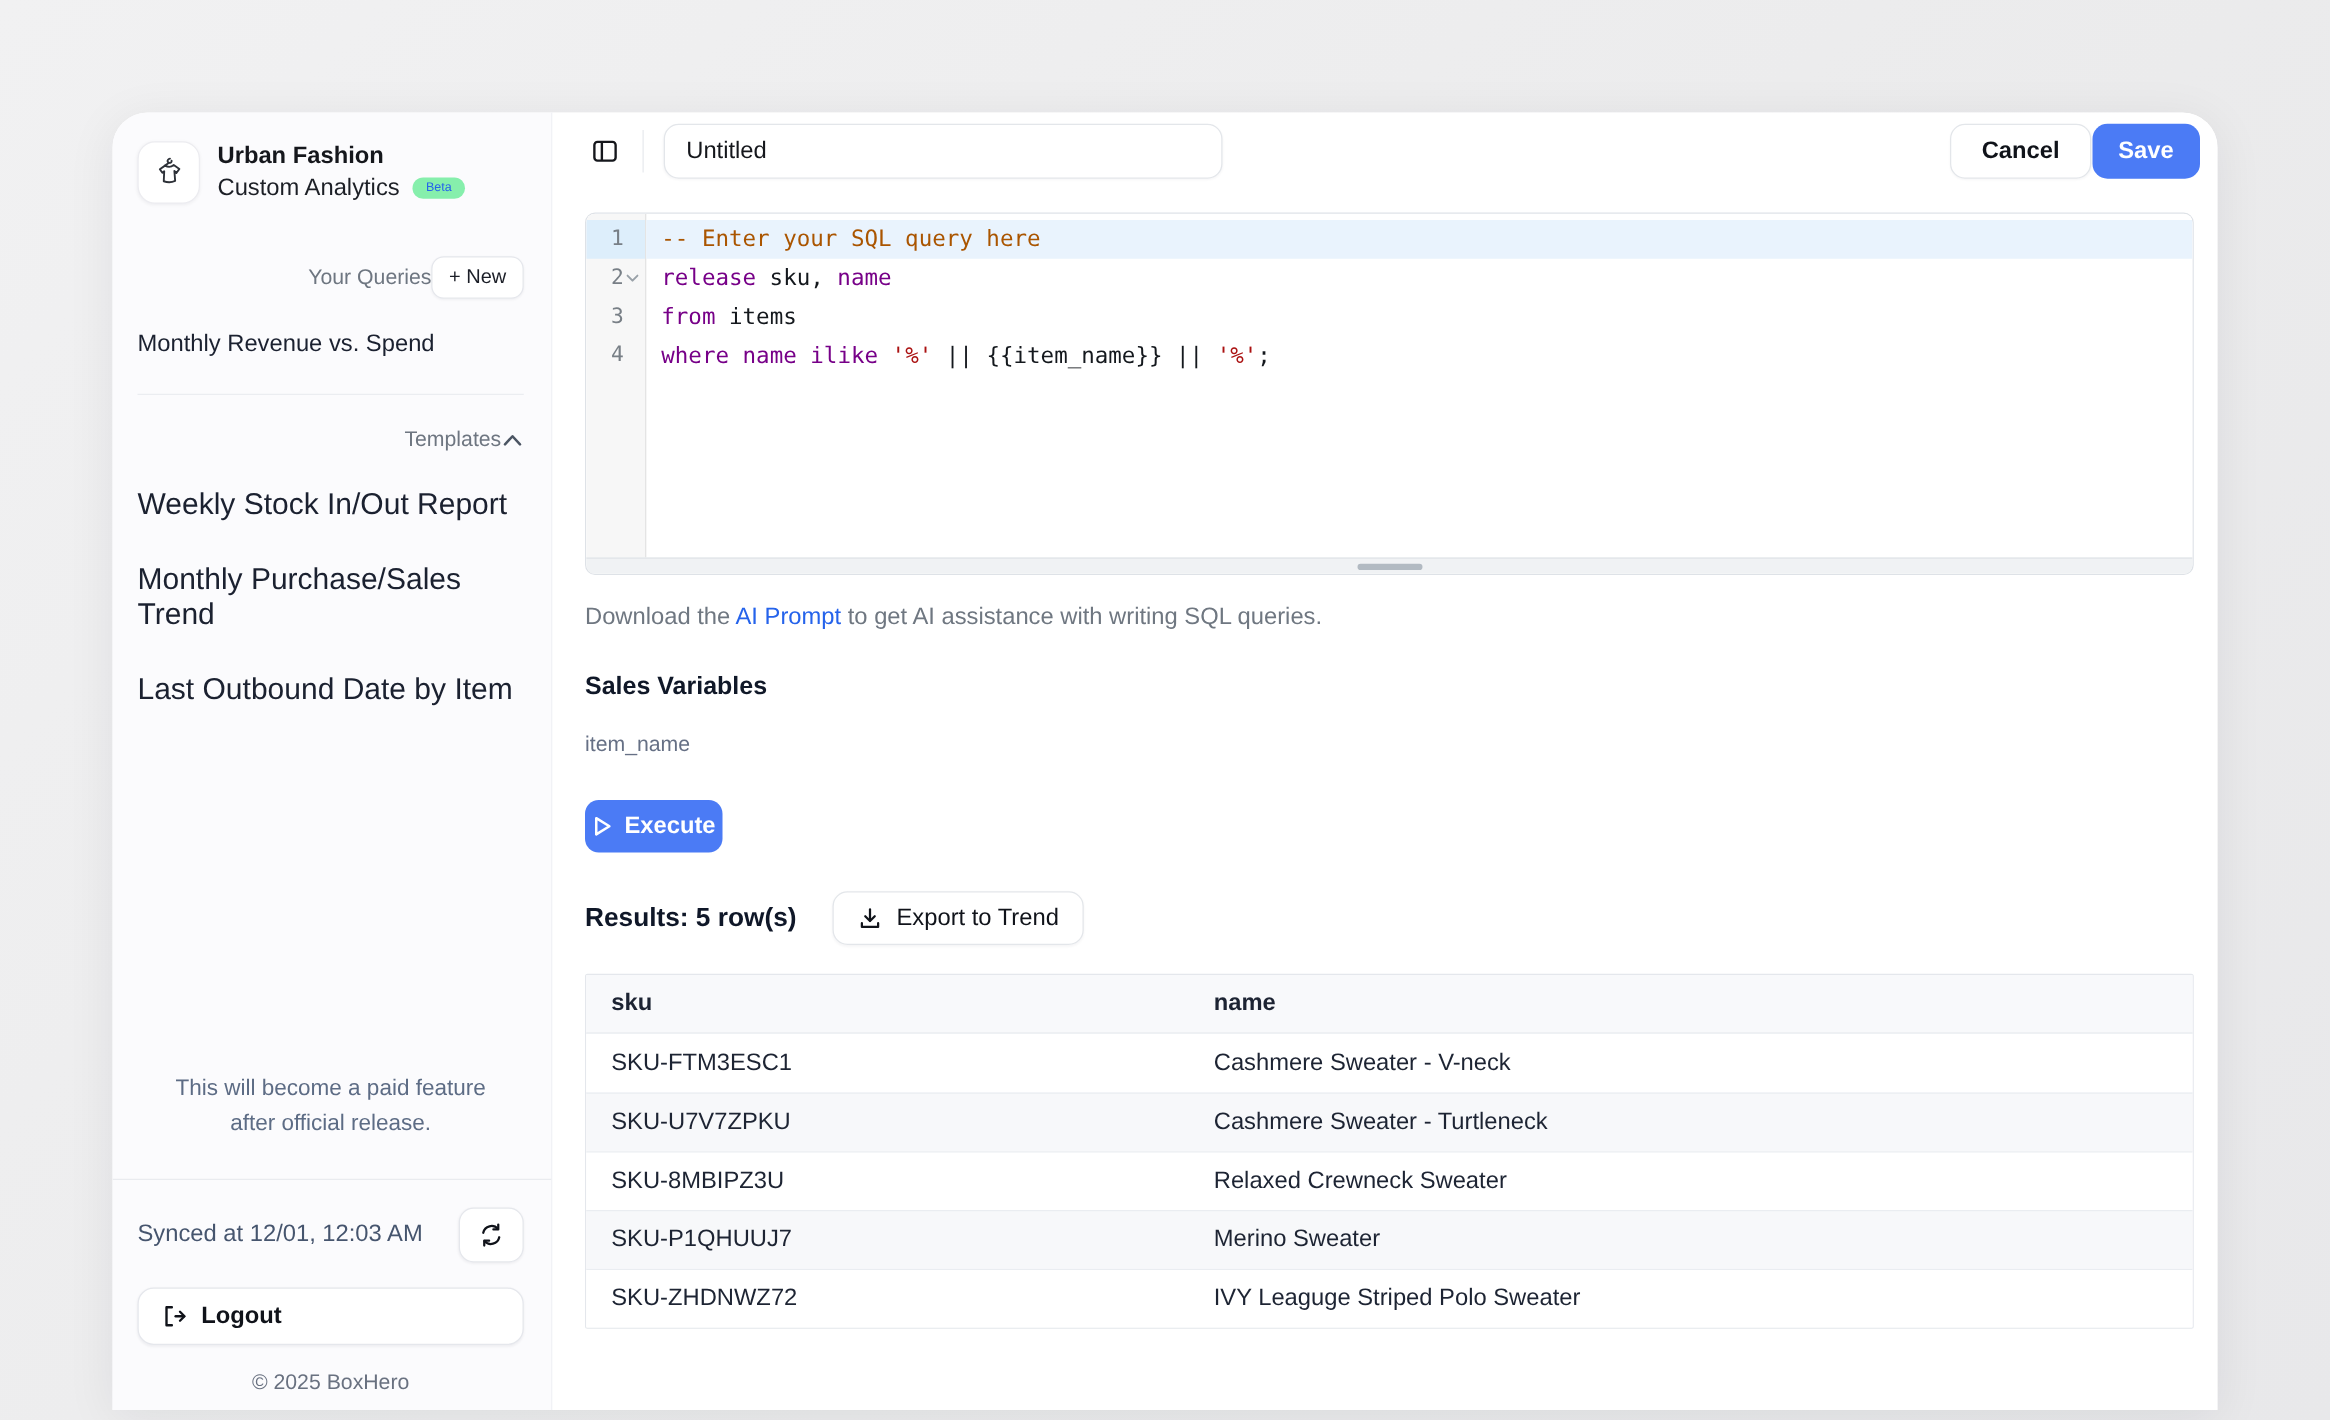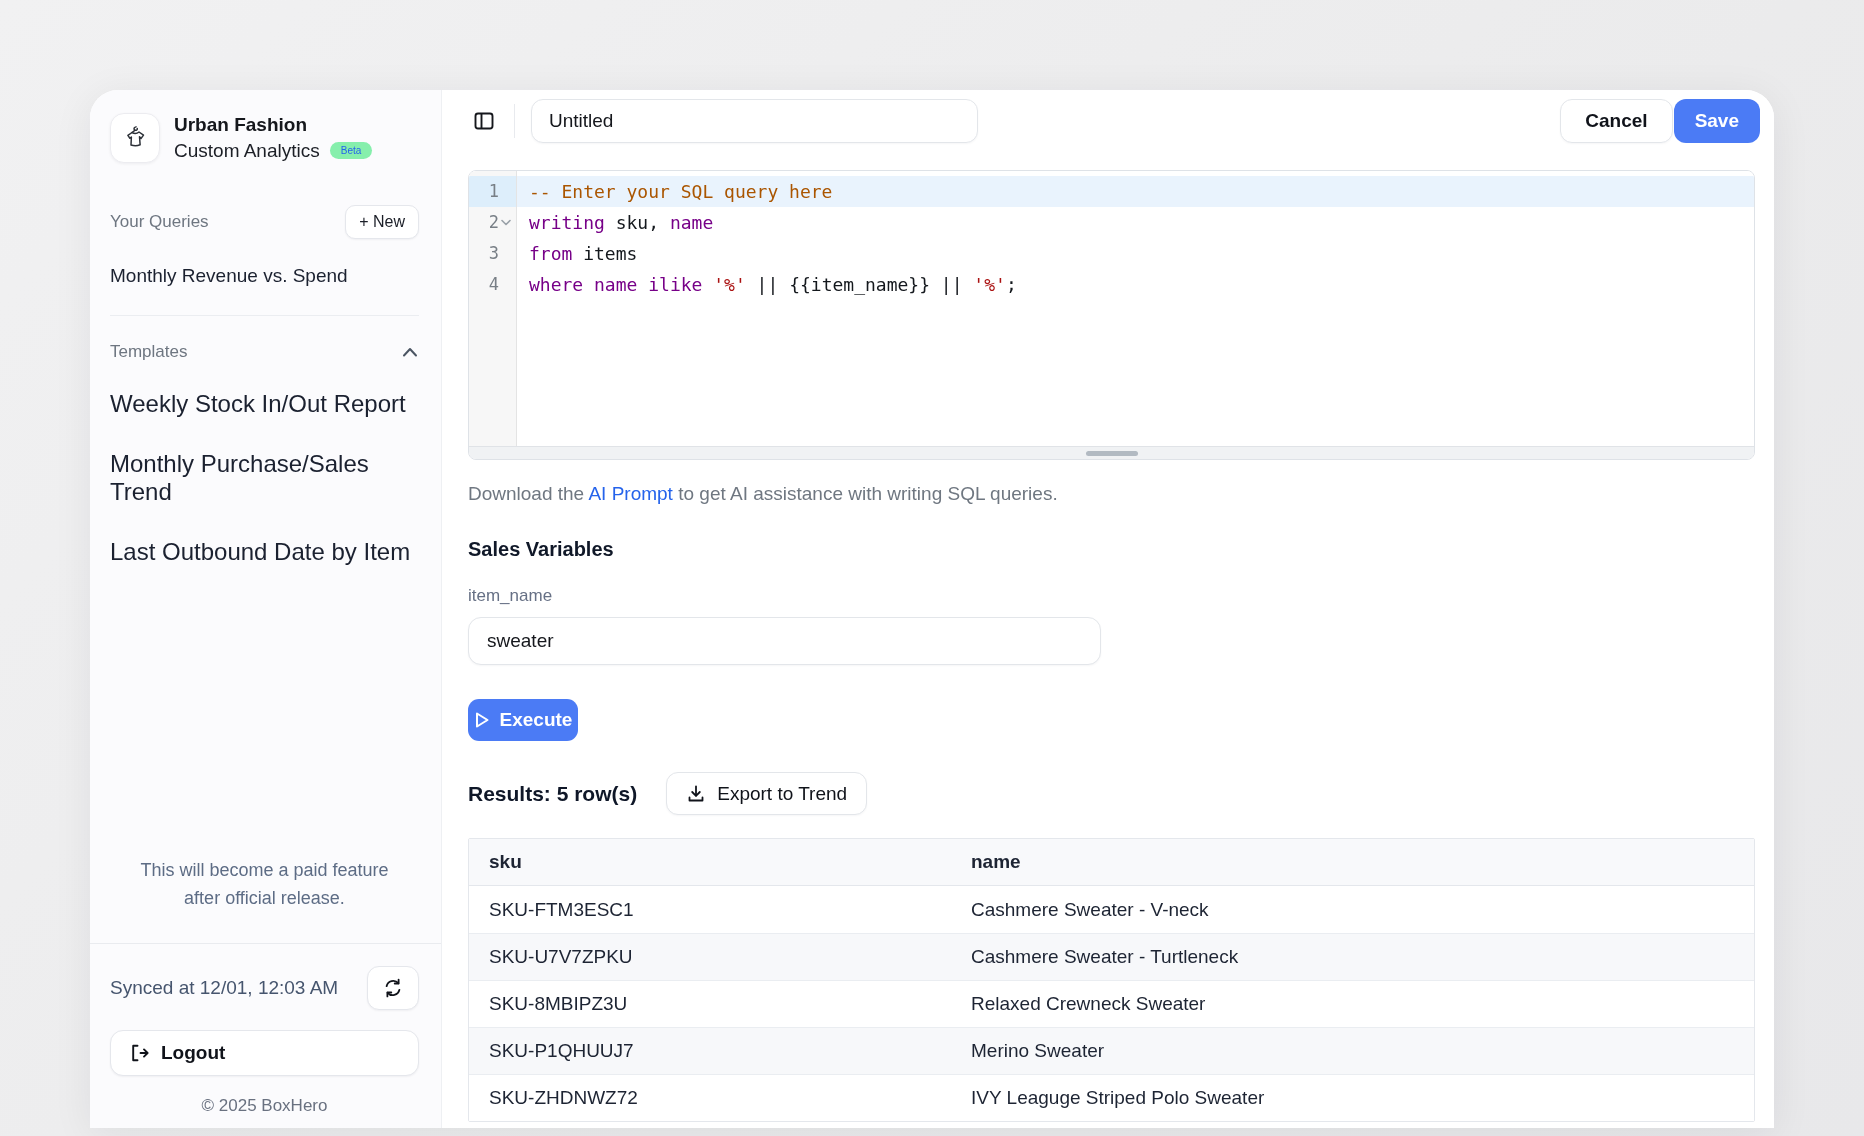--- a/index.html
+++ b/index.html
@@ -27,21 +27,21 @@
     border-radius:14px; display:flex; align-items:center; justify-content:center;
     box-shadow:0 1px 3px rgba(15,23,42,.06);
   }
   .brand-title { font-size:19px; font-weight:700; color:#15171c; line-height:1.35; }
   .brand-sub-row { display:flex; align-items:center; gap:10px; }
   .brand-sub { font-size:19px; color:#1c1f26; line-height:1.35; }
   .badge {
     background:#86efac; color:#2563eb; font-size:10px; font-weight:500;
     border-radius:999px; padding:3px 11px;
   }
-  .section-row { display:flex; align-items:center; justify-content:space-between;
+  .section-row { display:flex; align-items:center; justify-content:flex-end;
     color:#6e7681; font-size:17px; font-weight:500; }
   .new-btn {
     border:1px solid #e5e7ec; background:#fff; border-radius:10px;
     padding:7px 13px; font-size:16px; color:#1b1e27; cursor:pointer;
     font-family:inherit; box-shadow:0 1px 2px rgba(15,23,42,.05);
   }
   .query-item { margin-top:26px; font-size:19px; color:#1b2130; cursor:pointer; }
   .divider { height:1px; background:#ebedf1; margin:28px 0 26px; }
   .templates-row { margin-bottom:12px; }
   .tpl-item { font-size:24px; color:#1b2130; padding:16px 0; cursor:pointer; }
@@ -255,37 +255,36 @@
             <span class="num">3</span>
             <span class="foldcol"></span>
           </div>
           <div class="gutter-line">
             <span class="num">4</span>
             <span class="foldcol"></span>
           </div>
         </div>
         <div class="code">
           <div class="code-line active"><span class="tok-comment">-- Enter your SQL query here</span></div>
-          <div class="code-line"><span class="tok-keyword">writing</span><span class="tok-plain"> sku, </span><span class="tok-keyword">name</span></div>
+          <div class="code-line"><span class="tok-keyword">release</span><span class="tok-plain"> sku, </span><span class="tok-keyword">name</span></div>
           <div class="code-line"><span class="tok-keyword">from</span><span class="tok-plain"> items</span></div>
           <div class="code-line"><span class="tok-keyword">where</span><span class="tok-plain"> </span><span class="tok-keyword">name</span><span class="tok-plain"> </span><span class="tok-keyword">ilike</span><span class="tok-plain"> </span><span class="tok-string">'%'</span><span class="tok-plain"> || {{item_name}} || </span><span class="tok-string">'%'</span><span class="tok-plain">;</span></div>
         </div>
       </div>
       <div class="resize-strip">
         <div class="drag-pill"></div>
       </div>
     </div>
 
     <div class="ai-note">
       <span>Download the </span><a class="ai-link">AI Prompt</a><span> to get AI assistance with writing SQL queries.</span>
     </div>
 
     <div class="qv-heading">Sales Variables</div>
     <div class="qv-label">item_name</div>
-    <input class="qv-input" type="text" value="sweater" style="">
 
     <button class="execute-btn">
       <svg width="16" height="18" viewBox="0 0 16 18">
         <polygon points="3,2.5 13.5,9 3,15.5" fill="none" stroke="#ffffff" stroke-width="2" stroke-linejoin="round"></polygon>
       </svg>
       <span>Execute</span>
     </button>
 
     <div class="results-row">
       <div class="results-heading">Results: 5 row(s)</div>

